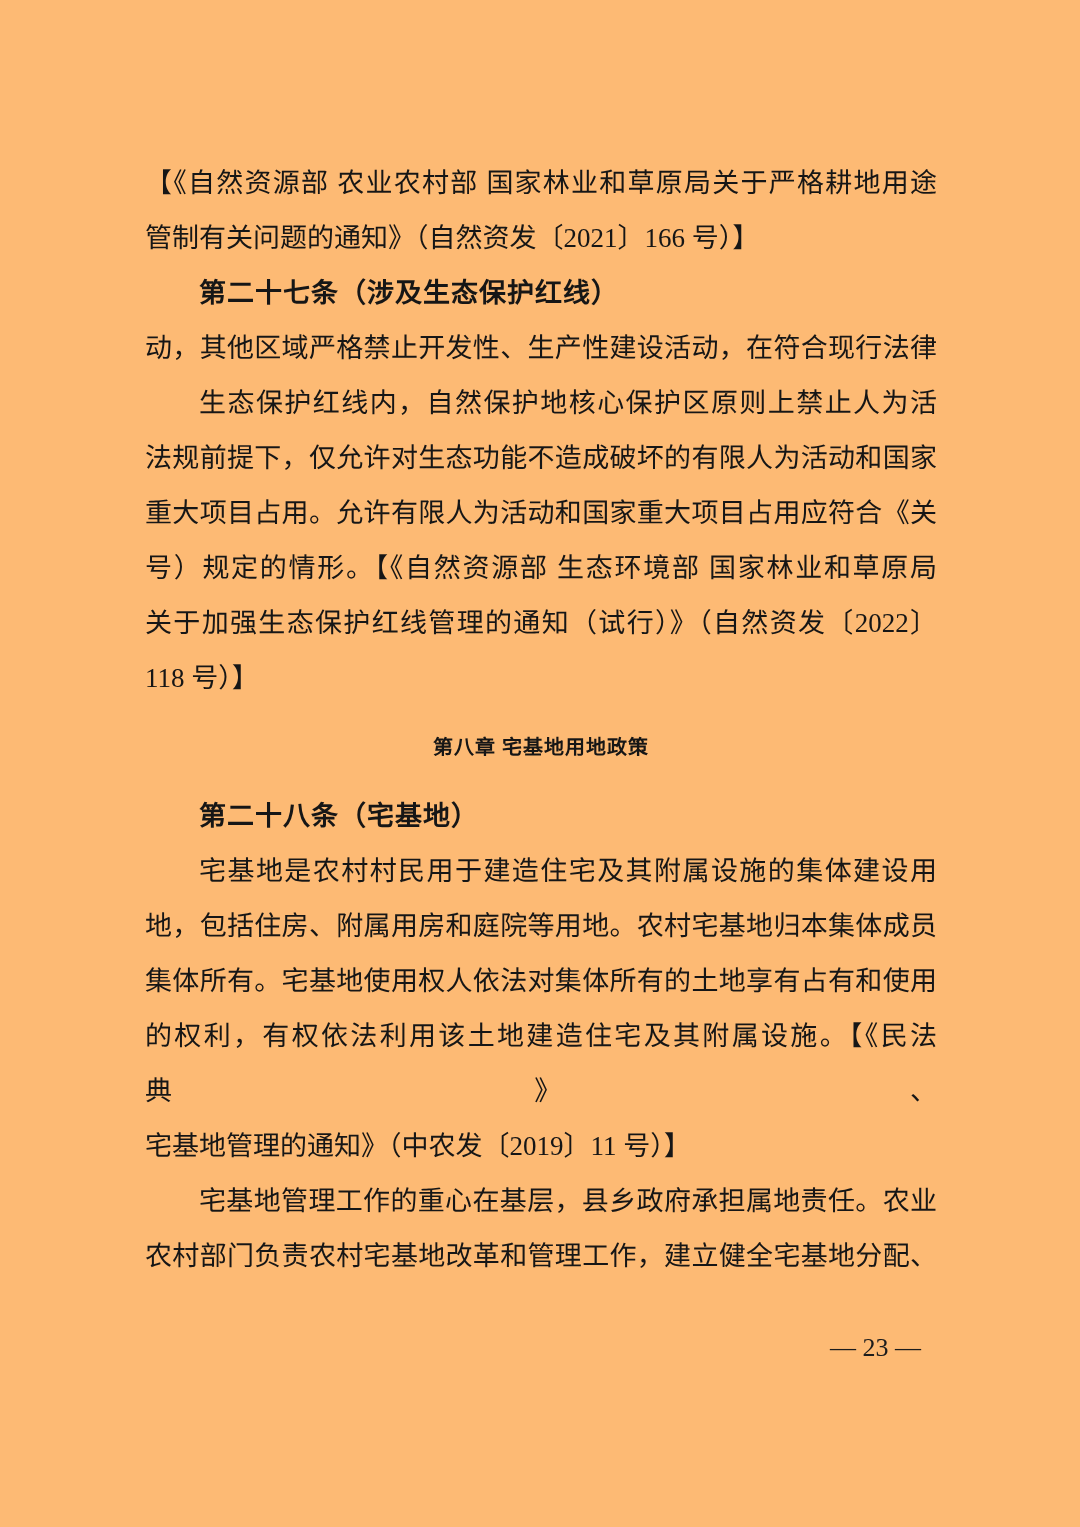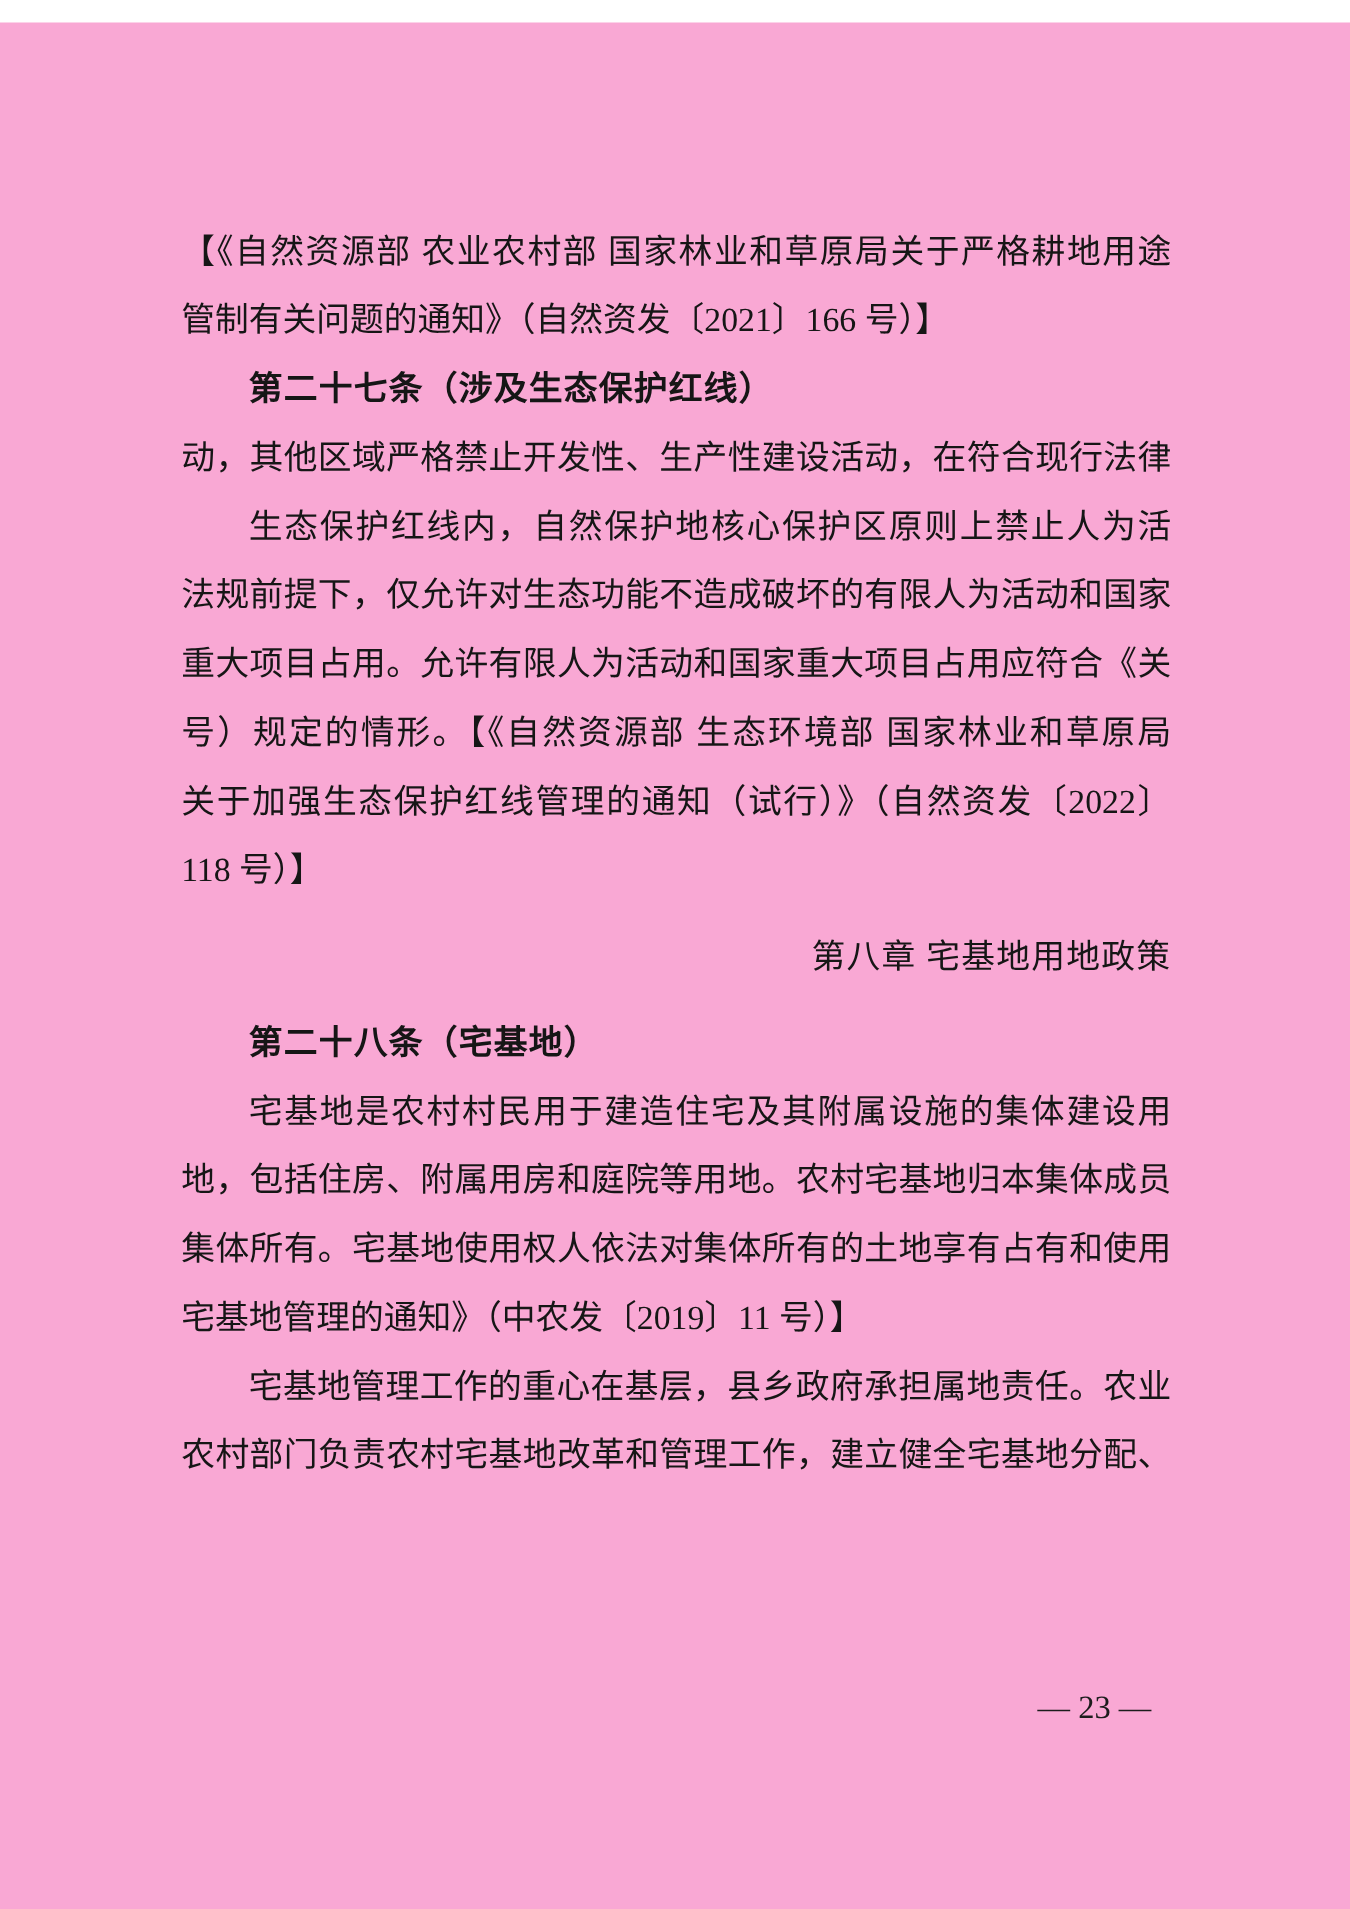--- a/index.html
+++ b/index.html
@@ -12,22 +12,21 @@
     height: 1527px;
     background: #ffffff;
     overflow: hidden;
     position: relative;
     font-family: "Liberation Serif", "DejaVu Serif", serif;
     color: #161616;
   }
   .page {
     position: absolute;
     inset: 0;
-    background: #f9a8d4;
-    margin-top: 18px;
+    background: #fdba74;
   }
   .doc-body {
     position: absolute;
     left: 145px;
     top: 156px;
     width: 792px;
   }
   .block {
     margin: 0;
   }
@@ -50,25 +49,25 @@
     font-family: "Liberation Sans", "DejaVu Sans", sans-serif;
     font-weight: 700;
     font-size: 27px;
     line-height: 55px;
     min-height: 55px;
     text-indent: 2em;
     white-space: nowrap;
     letter-spacing: 1px;
   }
   .chapter-heading {
-    font-weight: 400;
-    font-size: 27px;
+    font-weight: 700;
+    font-size: 20px;
     line-height: 55px;
     min-height: 55px;
-    text-align: right;
+    text-align: center;
     margin-top: 14px;
     margin-bottom: 14px;
     letter-spacing: 1px;
   }
   .page-footer {
     position: absolute;
     top: 1330px;
     right: 159px;
     font-size: 26px;
     line-height: 36px;
@@ -93,20 +92,21 @@
         <div class="line fill">号）规定的情形。【《自然资源部 生态环境部 国家林业和草原局</div>
         <div class="line fill">关于加强生态保护红线管理的通知（试行）》（自然资发〔2022〕</div>
         <div class="line">118 号）】</div>
       </div>
       <div class="block chapter-heading">第八章 宅基地用地政策</div>
       <div class="block article-heading">第二十八条（宅基地）</div>
       <div class="block paragraph">
         <div class="line fill indent">宅基地是农村村民用于建造住宅及其附属设施的集体建设用</div>
         <div class="line fill">地，包括住房、附属用房和庭院等用地。农村宅基地归本集体成员</div>
         <div class="line fill">集体所有。宅基地使用权人依法对集体所有的土地享有占有和使用</div>
+        <div class="line fill">的权利，有权依法利用该土地建造住宅及其附属设施。【《民法典》、</div>
         <div class="line">宅基地管理的通知》（中农发〔2019〕11 号）】</div>
       </div>
       <div class="block paragraph">
         <div class="line fill indent">宅基地管理工作的重心在基层，县乡政府承担属地责任。农业</div>
         <div class="line fill">农村部门负责农村宅基地改革和管理工作，建立健全宅基地分配、</div>
       </div>
     </section>
   <footer class="page-footer">
     <span>— 23 —</span>
   </footer>

